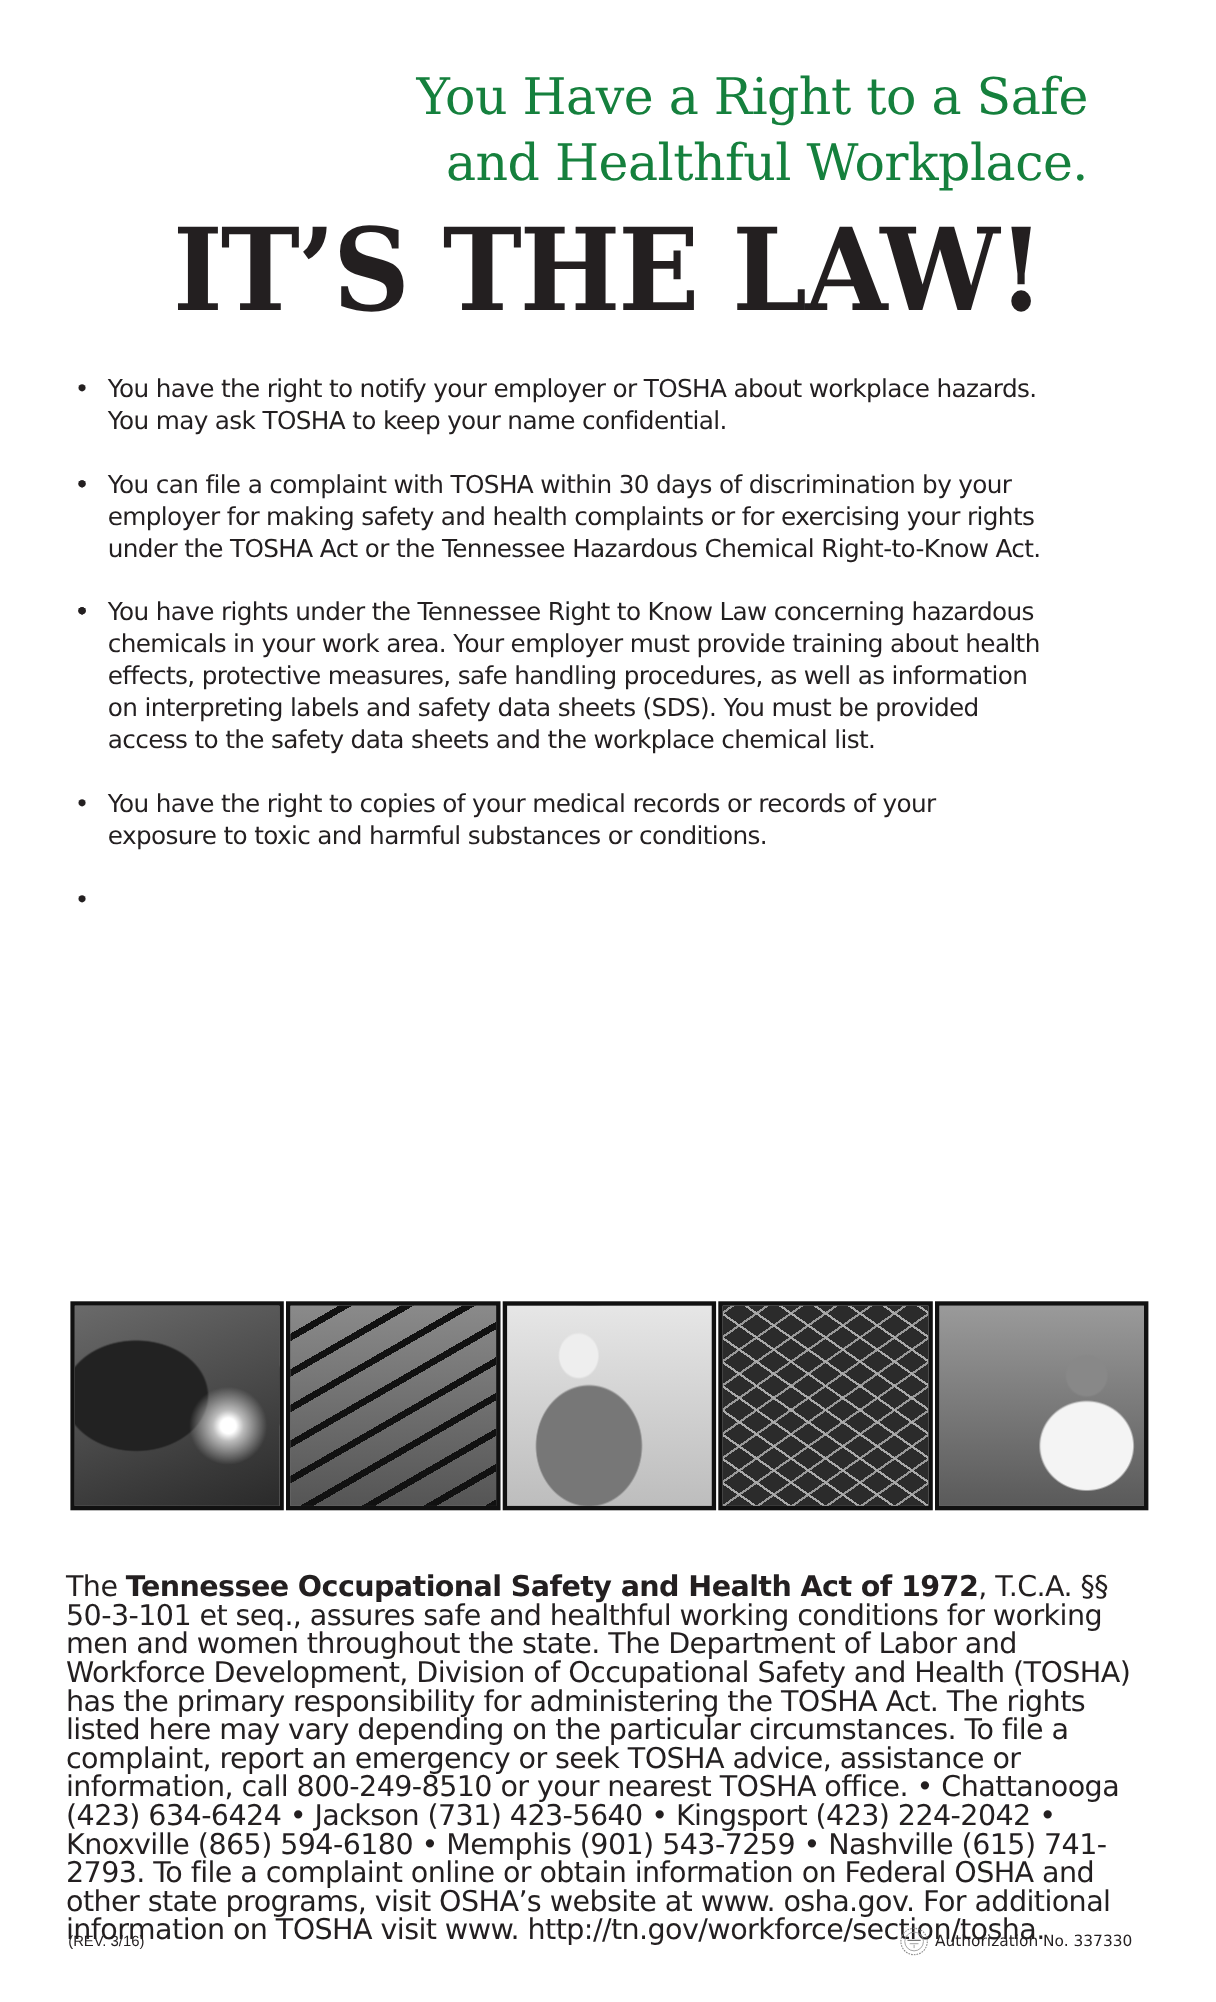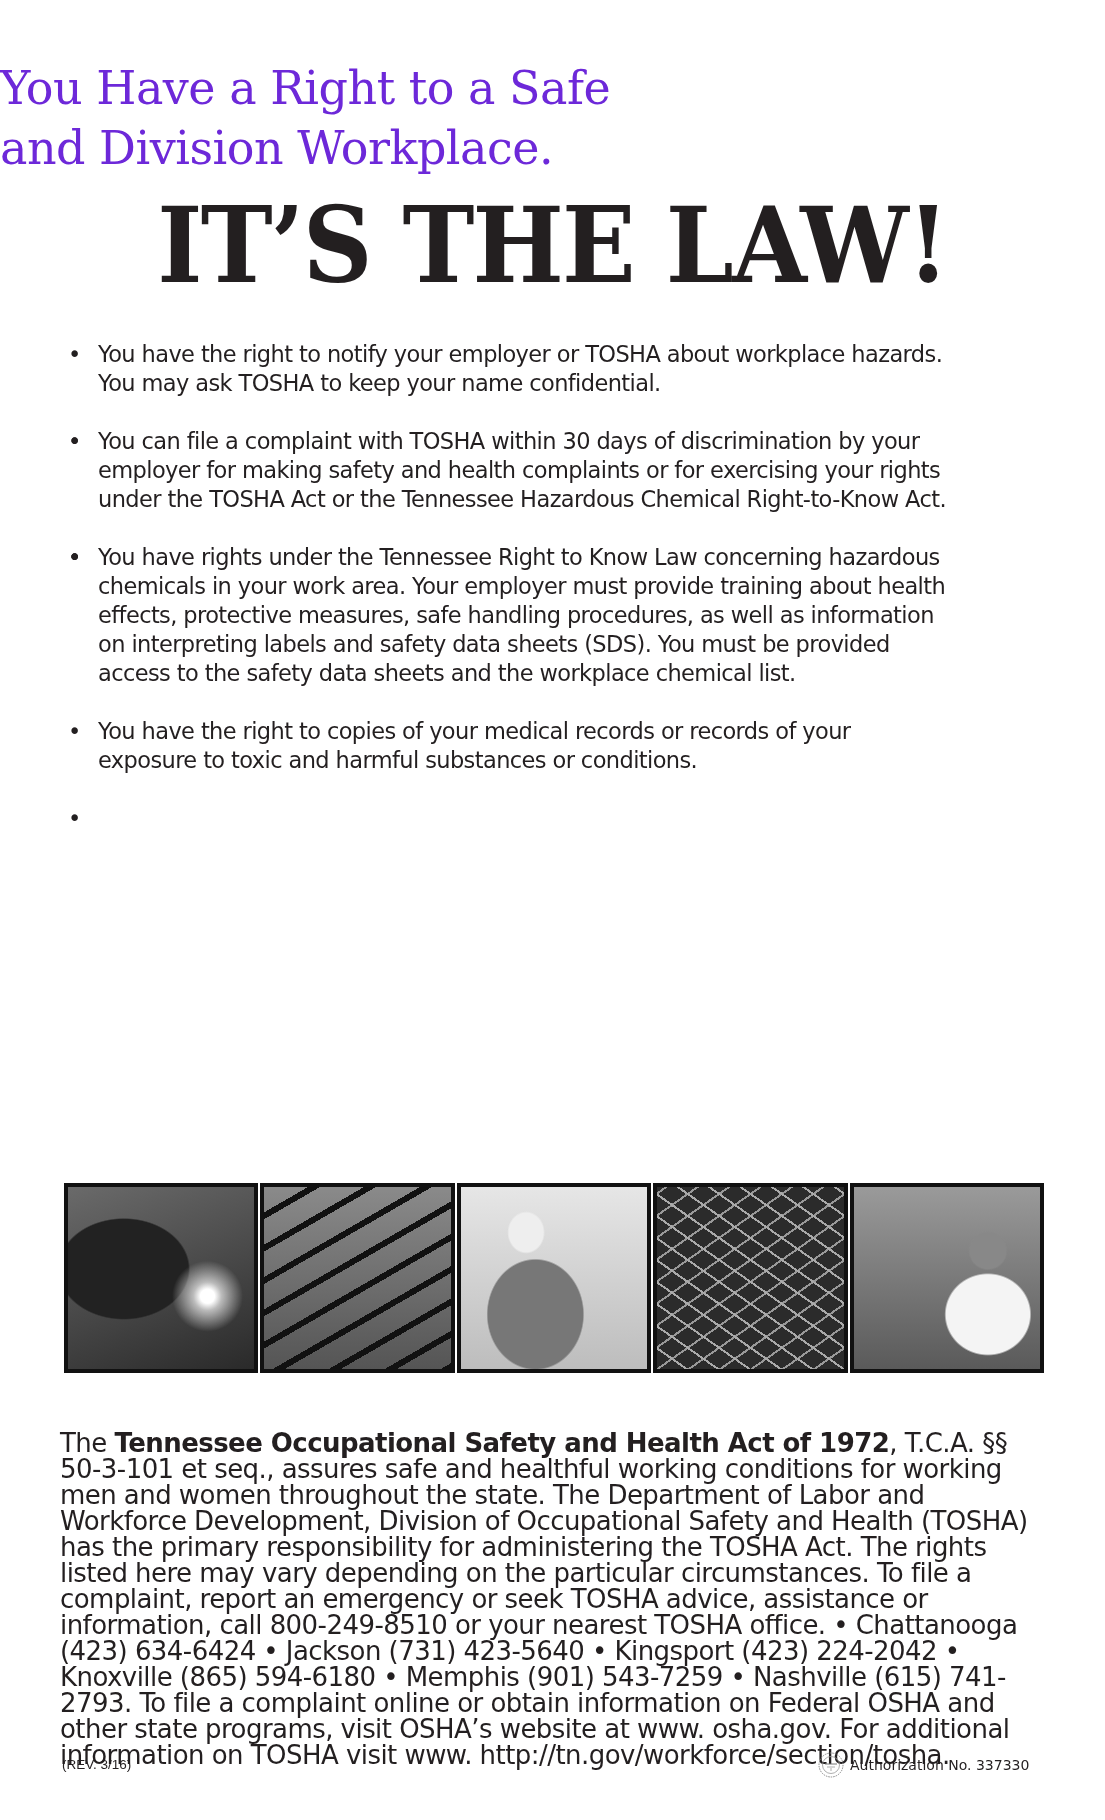--- a/index.html
+++ b/index.html
@@ -1,17 +1,17 @@
 <!DOCTYPE html>
 <html><head>
 <meta charset="utf-8">
 <style>
   html, body { margin:0; padding:0; background:#ffffff; }
   body { width:1105px; height:1820px; position:relative; overflow:hidden; color:#231f20; font-family:"Liberation Sans", sans-serif; }
-  .title-sub { position:absolute; left:0; width:989px; text-align:left; font-family:"DejaVu Serif", serif; font-size:46px; line-height:60px; color:#6d28d9; letter-spacing:-0.5px; }
+  .title-sub { position:absolute; left:0; width:989px; text-align:right; font-family:"DejaVu Serif", serif; font-size:46px; line-height:60px; color:#15803d; letter-spacing:-0.5px; }
   .title-sub.l1 { top:58px; }
   .title-sub.l2 { top:118px; }
   .title-main { position:absolute; left:0; width:1105px; top:186px; text-align:center; font-family:"DejaVu Serif", serif; font-weight:bold; font-size:104px; line-height:120px; color:#231f20; letter-spacing:-2px; transform:scaleX(0.93); }
   .bullets { position:absolute; left:64px; top:340px; width:1000px; margin:0; padding:0; list-style:none; }
   .bullet { position:relative; padding-left:34px; font-family:"DejaVu Sans", sans-serif; font-size:22.5px; line-height:29px; color:#231f20; letter-spacing:-0.6px; margin-bottom:29px; white-space:pre-line; }
   .bullet .dot { position:absolute; left:4px; top:0; }
   .photos { position:absolute; left:64px; top:1183px; width:980px; height:190px; display:flex; gap:2px; }
   .photo { flex:1; border:4px solid #111; box-sizing:border-box; position:relative; overflow:hidden; }
   .p1 { background: radial-gradient(circle at 75% 60%, #fff 0 4%, #bbb 8%, transparent 20%), radial-gradient(ellipse at 30% 45%, #222 0 35%, transparent 36%), linear-gradient(160deg,#6a6a6a,#2a2a2a); }
   .p2 { background: repeating-linear-gradient(150deg, transparent 0 22px, #111 22px 28px), linear-gradient(180deg,#8a8a8a,#555); }
@@ -22,21 +22,21 @@
   .legal b { font-weight:bold; }
   .footer-rev { position:absolute; left:62px; top:1757px; font-family:Liberation Sans, sans-serif; font-size:13.5px; color:#231f20; }
   .footer-auth { position:absolute; left:818px; top:1752px; display:flex; align-items:center; gap:6px; font-family:"DejaVu Sans", sans-serif; font-size:14px; color:#231f20; }
   .seal { width:26px; height:26px; display:inline-block; }
 </style>
 </head>
 <body>
 
 <div>
   <div class="title-sub l1">You Have a Right to a Safe</div>
-  <div class="title-sub l2">and Division Workplace.</div>
+  <div class="title-sub l2">and Healthful Workplace.</div>
   <div class="title-main">IT’S THE LAW!</div>
 
   <ul class="bullets">
     <li class="bullet"><span class="dot">•</span><span>You have the right to notify your employer or TOSHA about workplace hazards.
 You may ask TOSHA to keep your name confidential.</span></li>
     <li class="bullet"><span class="dot">•</span></li>
     <li class="bullet"><span class="dot">•</span><span>You can file a complaint with TOSHA within 30 days of discrimination by your
 employer for making safety and health complaints or for exercising your rights
 under the TOSHA Act or the Tennessee Hazardous Chemical Right-to-Know Act.</span></li>
     <li class="bullet"><span class="dot">•</span></li>

